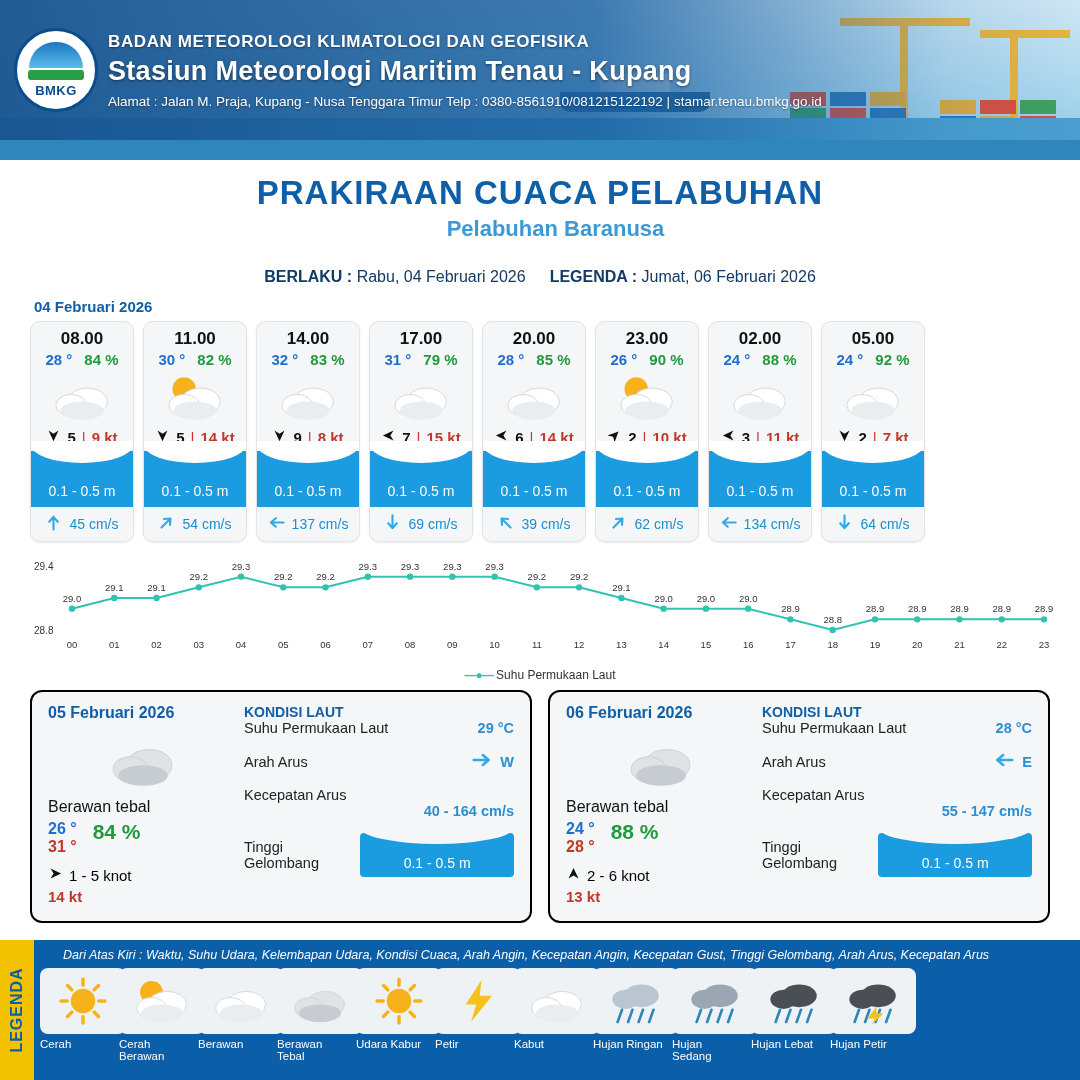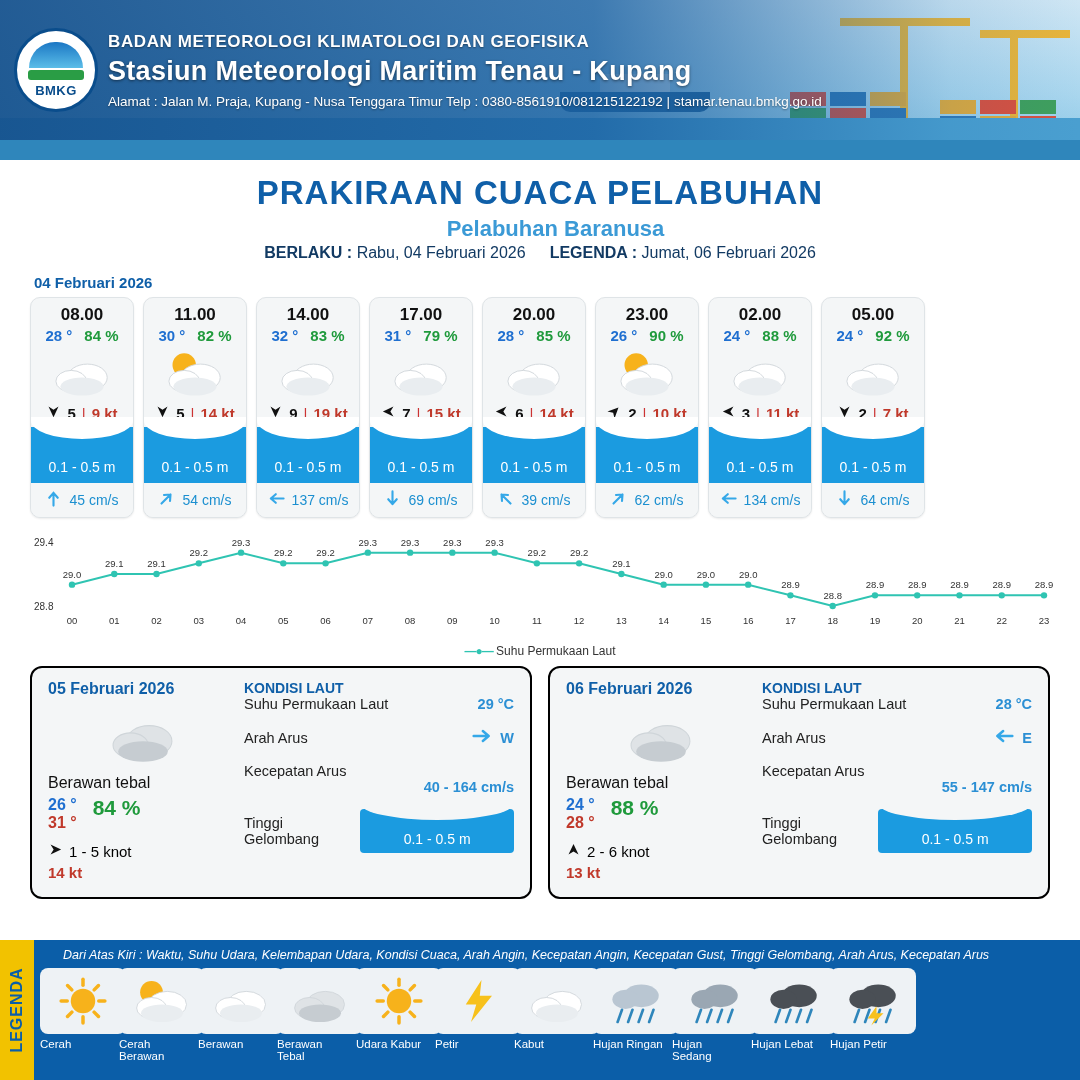--- a/index.html
+++ b/index.html
@@ -39,21 +39,21 @@
   
   .sea { position:absolute; left:0; bottom:0; width:1080px; height:42px; background:#4a9fd0; }
   .sea2 { position:absolute; left:0; bottom:0; width:1080px; height:20px; background:#2f86bb; }
   .crane { position:absolute; background:#e8b43a; }
   .container-box { position:absolute; }
 
   
   .title-wrap { text-align:center; padding-top:14px; }
   .title1 { font-size:33px; font-weight:bold; color:#0f5fa8; letter-spacing:1px;text-align:center; }
   .title2 { font-size:22px; font-weight:bold; color:#3b9ad6; margin-top:4px;margin-left:31px; }
-  .valid-row { display:flex; justify-content:center; gap:24px; margin-top:2px; font-size:16px;}
+  .valid-row { display:flex; justify-content:center; gap:24px; margin-top:26px; font-size:16px;}
   .valid-row .lbl { font-weight:bold; color:#123a63; }
   .valid-row .val { color:#123a63; }
 
   .date-label { color:#0f5fa8; font-weight:bold; font-size:15px; margin:12px 0 6px 34px; }
 
   
   .cards { display:flex; gap:9px; padding:0 30px; }
   .card {
     width:104px; background:#f4f6f7; border:1px solid #dfe4e7; border-radius:10px;
     overflow:hidden; box-shadow:0 1px 2px rgba(0,0,0,.08);
@@ -254,21 +254,21 @@
           <ellipse cx="28" cy="38" rx="17" ry="12" fill="#ffffff" stroke="#cfd5d9"></ellipse>
           <ellipse cx="40" cy="44" rx="24" ry="10" fill="#e9edf0"></ellipse>
         </svg>
       </div>
       <div class="windrow">
         <span class="wdir"><svg width="15" height="15" viewBox="0 0 24 24" style="transform:rotate(180deg)">
             <polygon points="12,3 20,20 12,15 4,20" fill="#111"></polygon>
           </svg></span>
         <span class="wspd">9</span>
         <span class="sep">|</span>
-        <span class="gust">19 kt</span>
+        <span class="gust">8 kt</span>
       </div>
       <div class="wave-band">
         <div class="crest"></div>
         <div class="ht">0.1 - 0.5 m</div>
       </div>
       <div class="cur-row">
         <span><svg width="17" height="17" viewBox="0 0 24 24" style="transform:rotate(90deg)">
             <path d="M12 2 L12 20 M12 20 L6 13 M12 20 L18 13" stroke="#35a8e8" stroke-width="3" fill="none" stroke-linecap="round" stroke-linejoin="round"></path>
           </svg></span>
         <span>137 cm/s</span>

